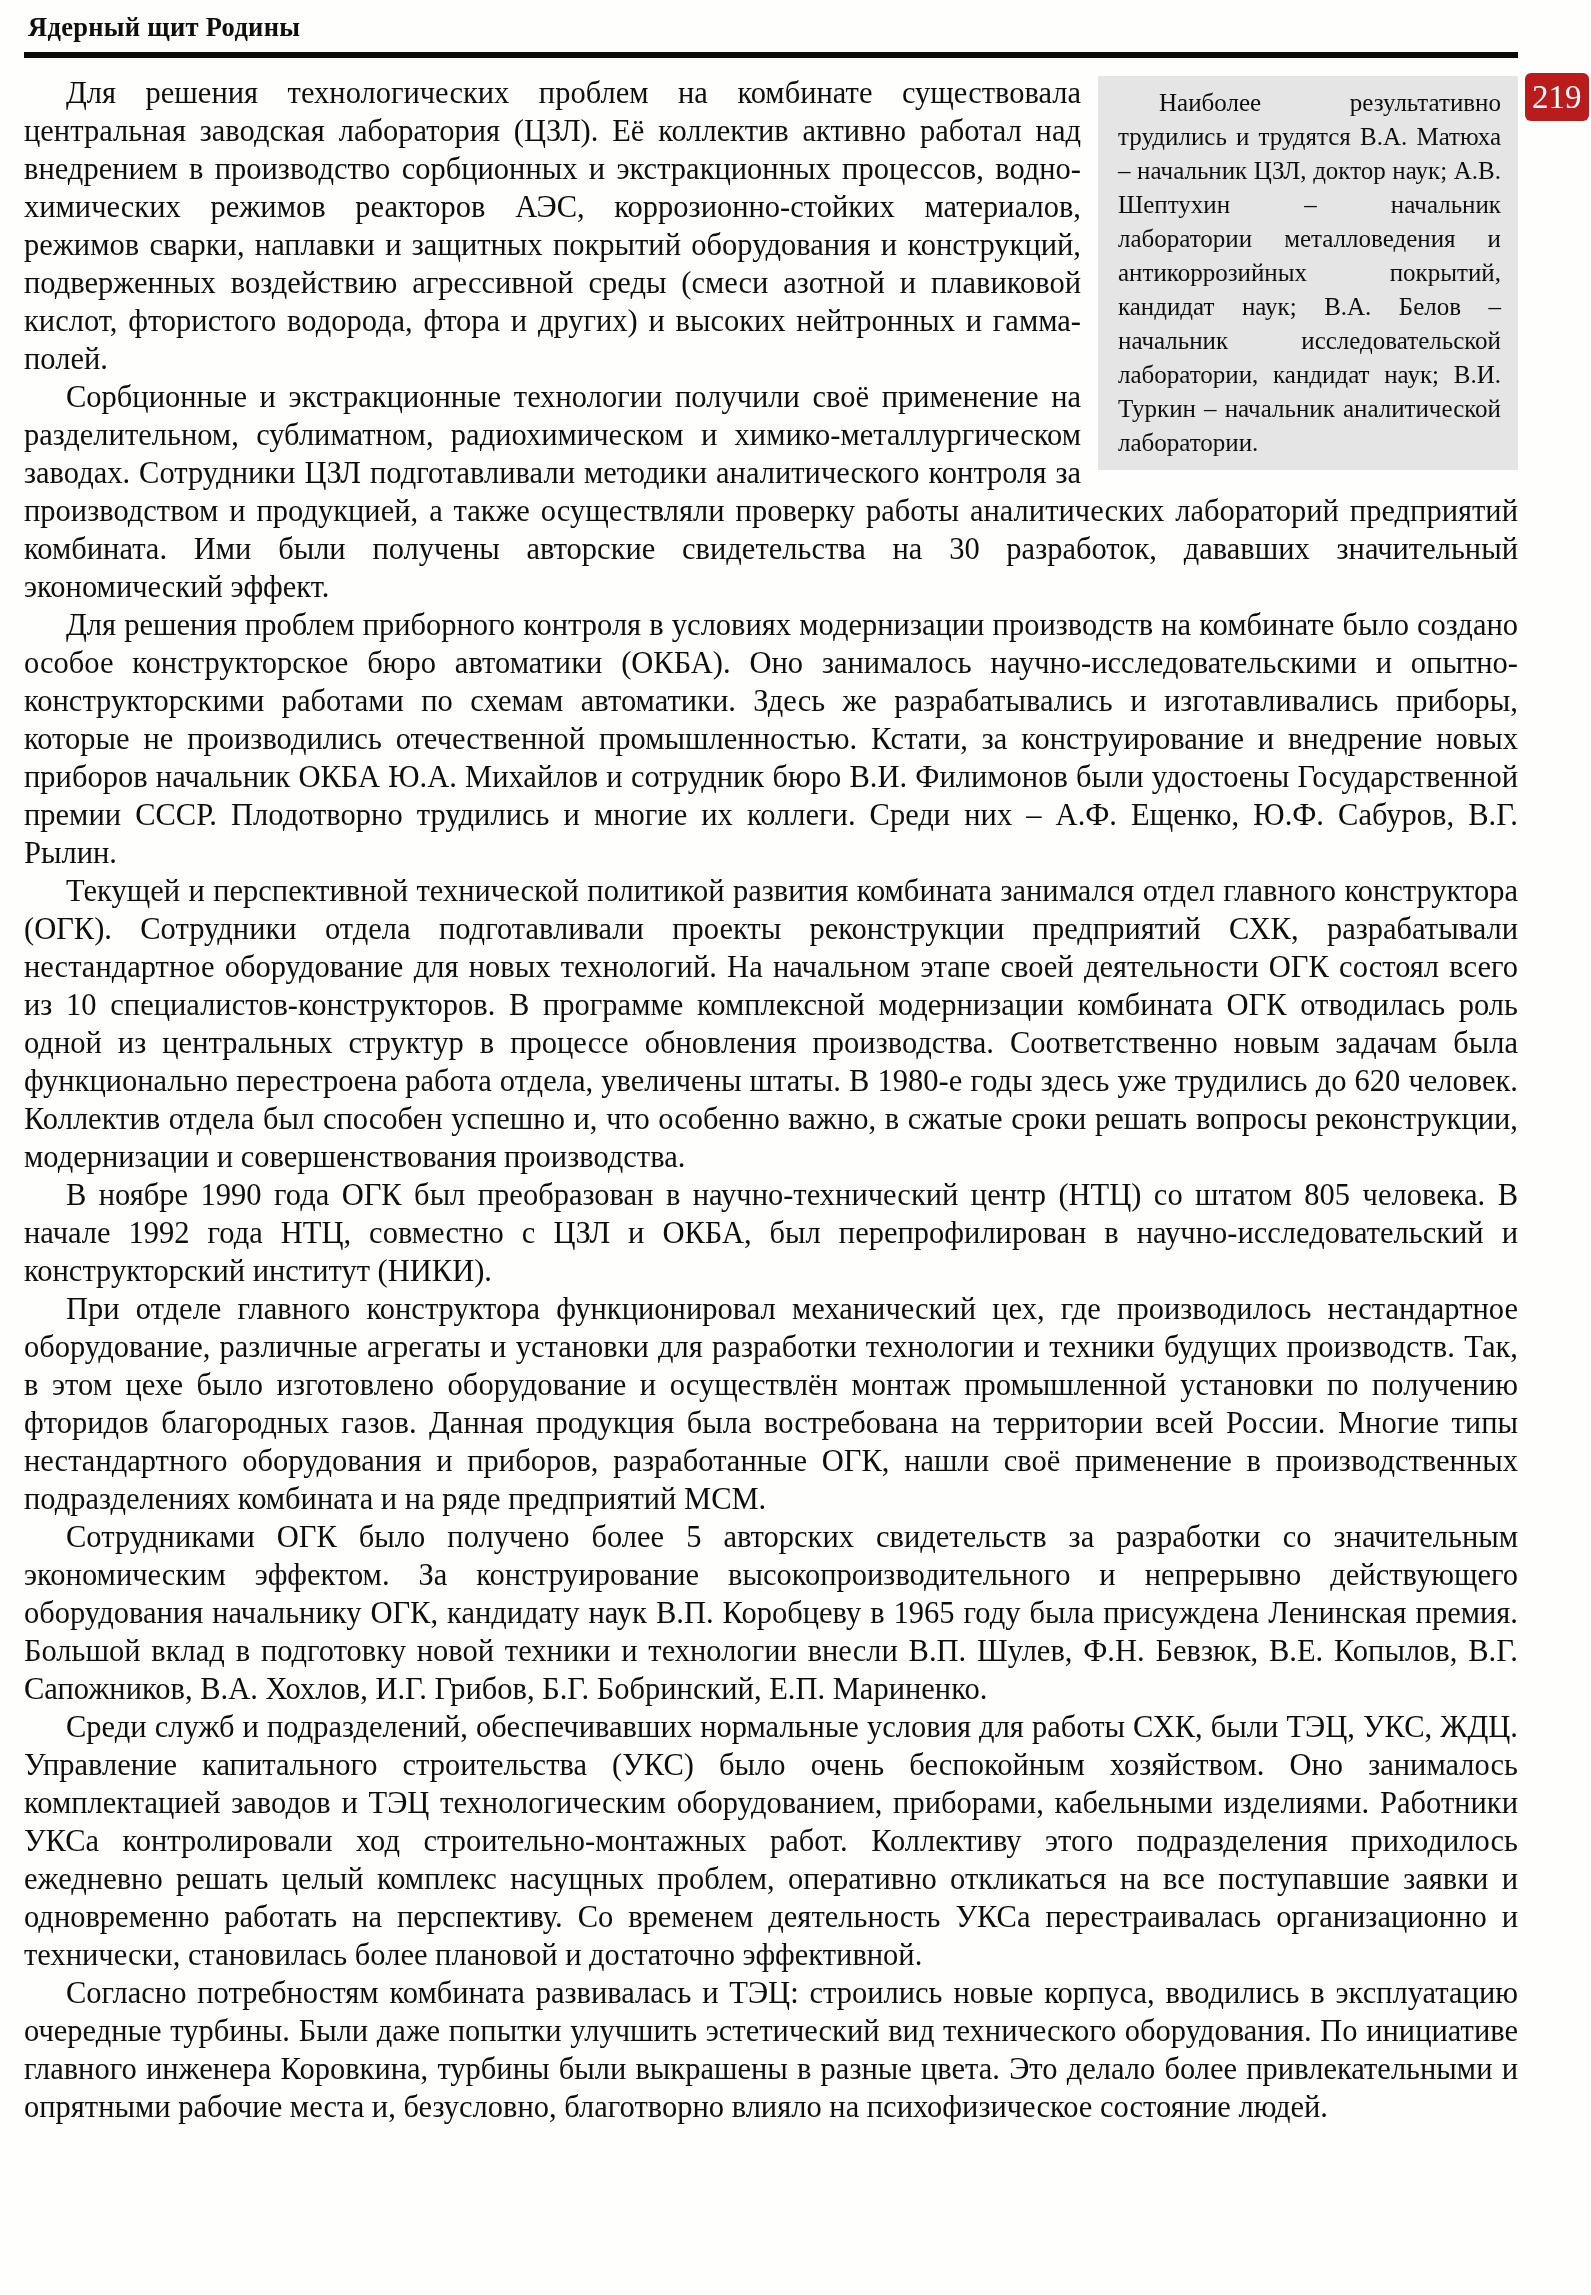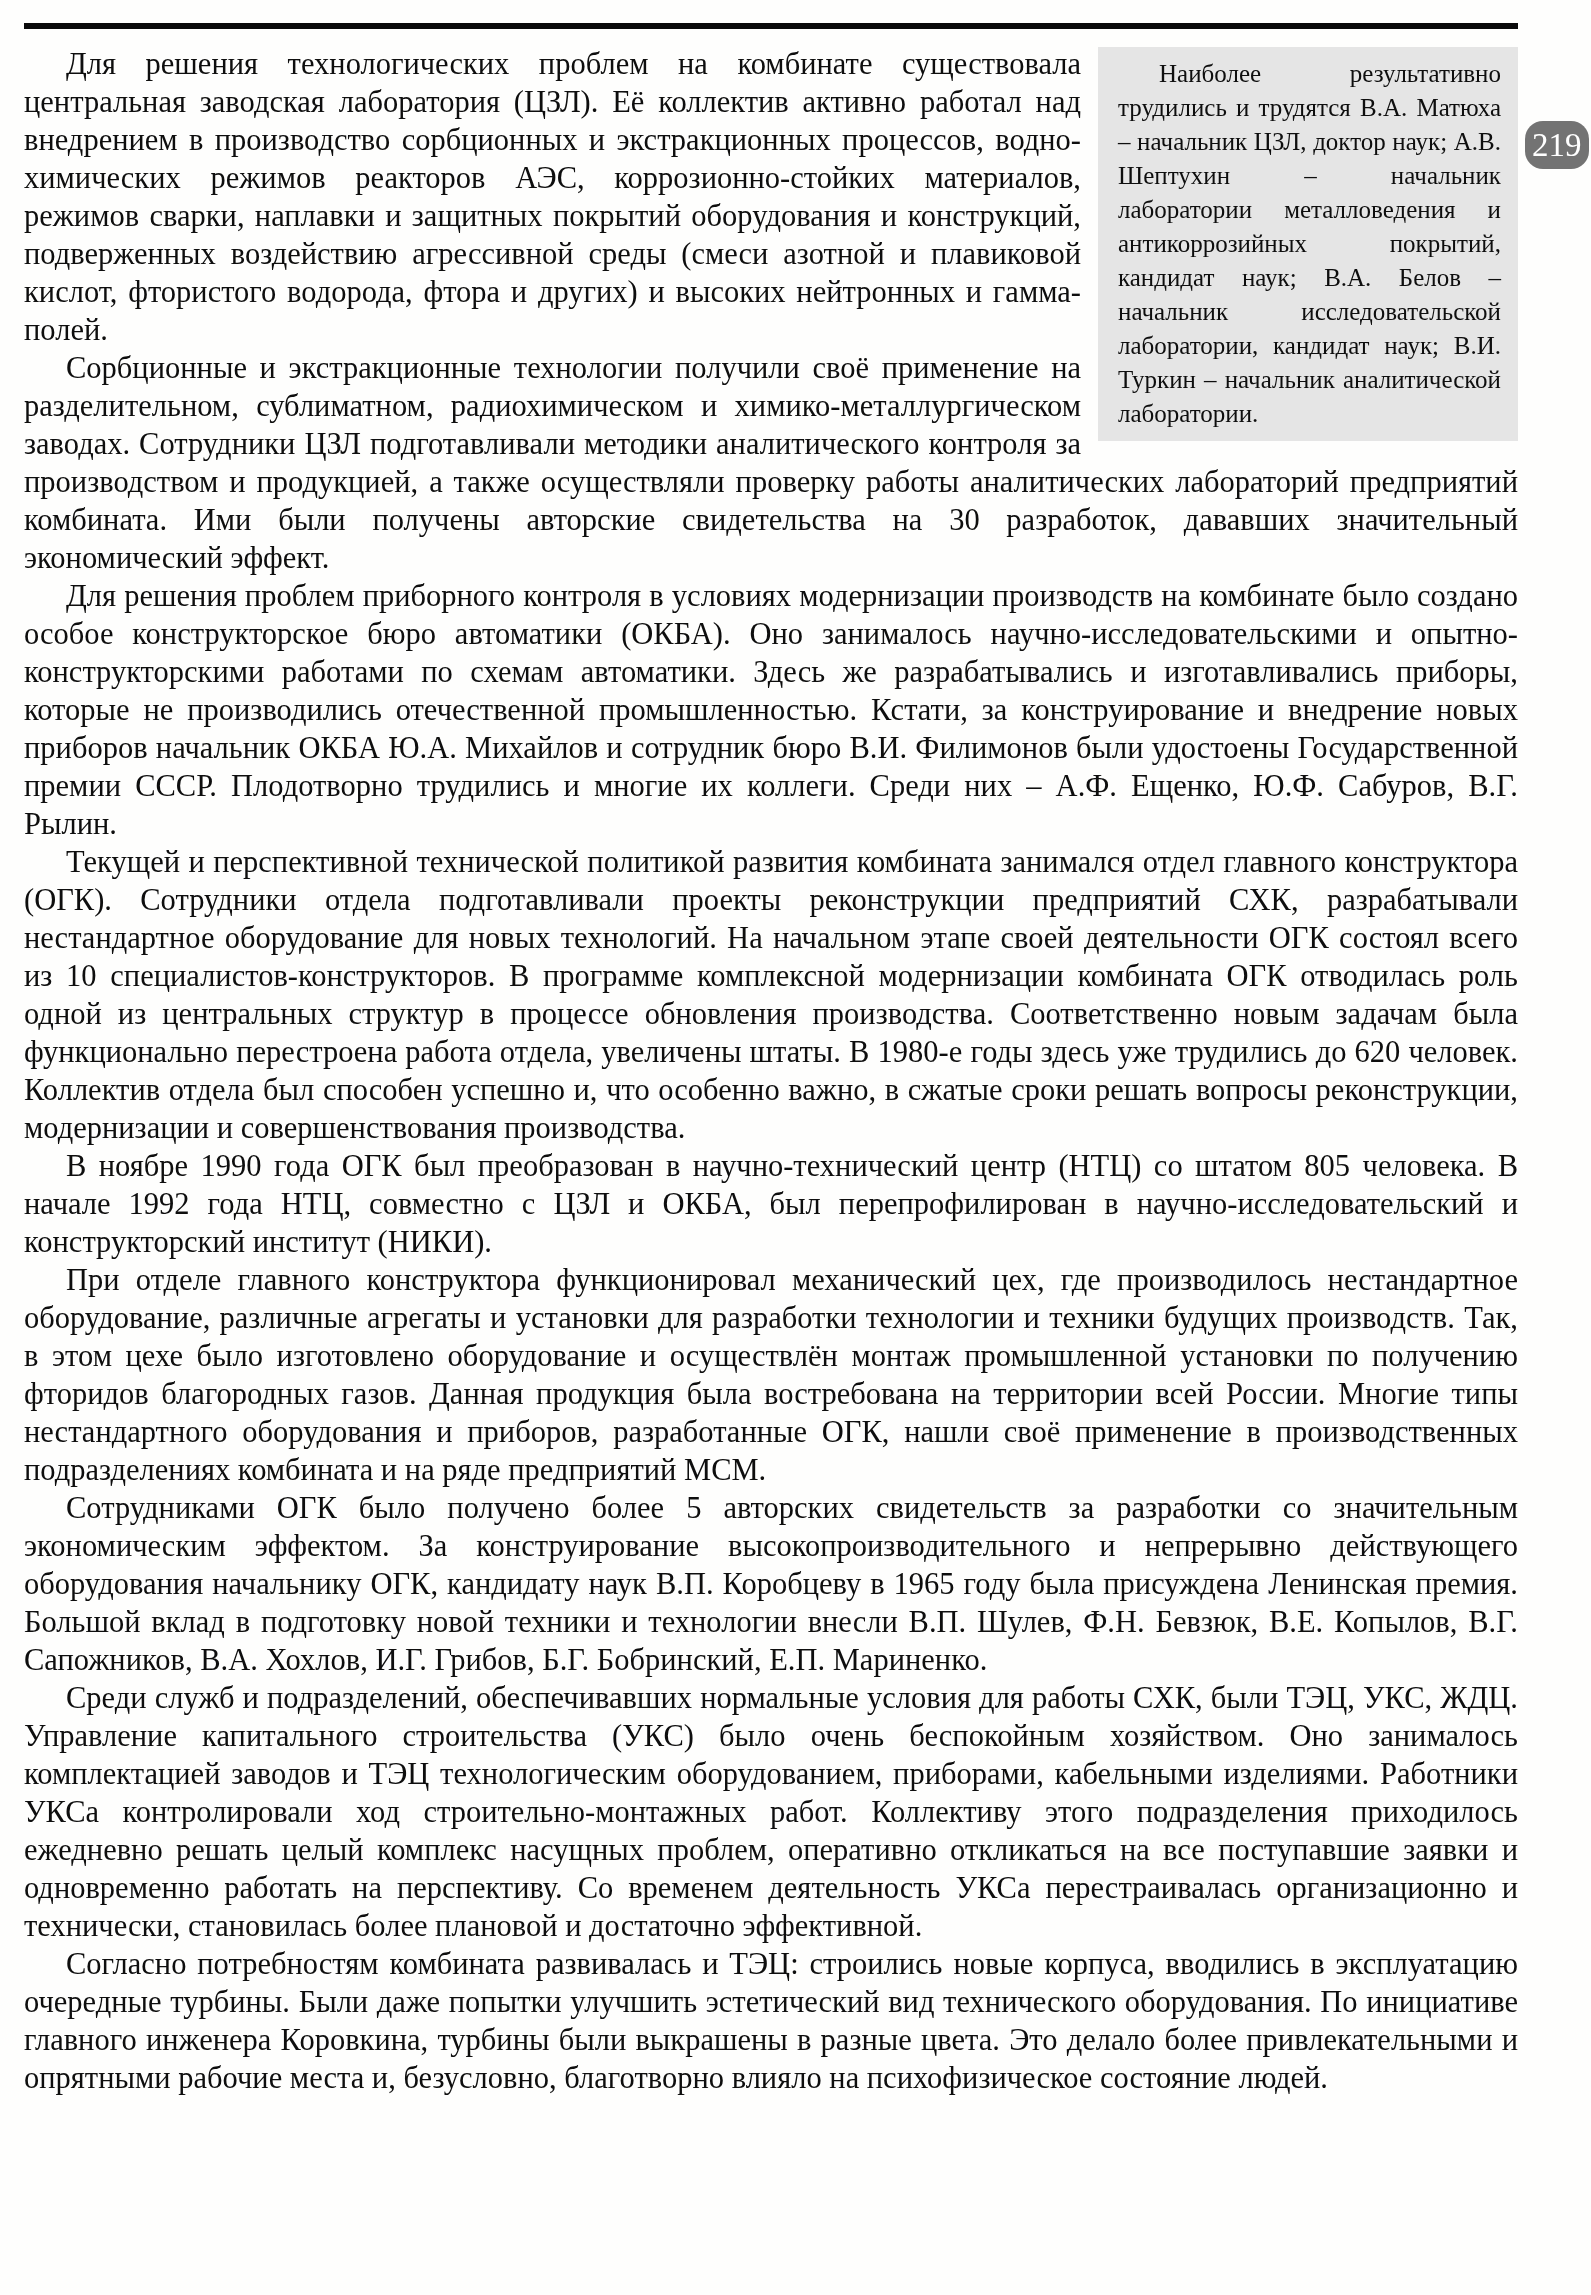--- a/index.html
+++ b/index.html
@@ -24,28 +24,27 @@
     height: 6px;
     background: #0a0a0a;
     margin-top: 9.3px;
   }
   .page-number {
     position: absolute;
     top: 73px;
     right: 3.3px;
     width: 64px;
     height: 48px;
-    background: #737373;
+    background: #b91c1c;
     color: #ffffff;
     font-size: 33px;
-    border-radius: 18px;
+    border-radius: 6px;
     display: flex;
     align-items: center;
     justify-content: center;
-    margin-top: 48px;
   }
   main {
     margin-top: 16px;
     font-size: 30.5px;
     line-height: 38px;
     text-align: justify;
   }
   main p {
     margin: 0;
     text-indent: 42px;
@@ -61,20 +60,21 @@
     text-indent: 41px;
     text-align: justify;
   }
 </style>
 </head>
 <body>
 
 <div class="page">
 
   <header>
+    <div class="running-head">Ядерный щит Родины</div>
     <div class="header-rule"></div>
   </header>
 
   <div class="page-number">219</div>
 
   <main>
 
     <aside class="sidebar-note">Наиболее результативно трудились и трудятся В.А. Матюха – начальник ЦЗЛ, доктор наук; А.В. Шептухин – начальник лаборатории металловедения и антикоррозийных покрытий, кандидат наук; В.А. Белов – начальник исследовательской лаборатории, кандидат наук; В.И. Туркин – начальник аналитической лаборатории.</aside>
 
     <p>Для решения технологических проблем на комбинате существовала центральная заводская лаборатория (ЦЗЛ). Её коллектив активно работал над внедрением в производство сорбционных и экстракционных процессов, водно-химических режимов реакторов АЭС, коррозионно-стойких материалов, режимов сварки, наплавки и защитных покрытий оборудования и конструкций, подверженных воздействию агрессивной среды (смеси азотной и плавиковой кислот, фтористого водорода, фтора и других) и высоких нейтронных и гамма-полей.</p>

